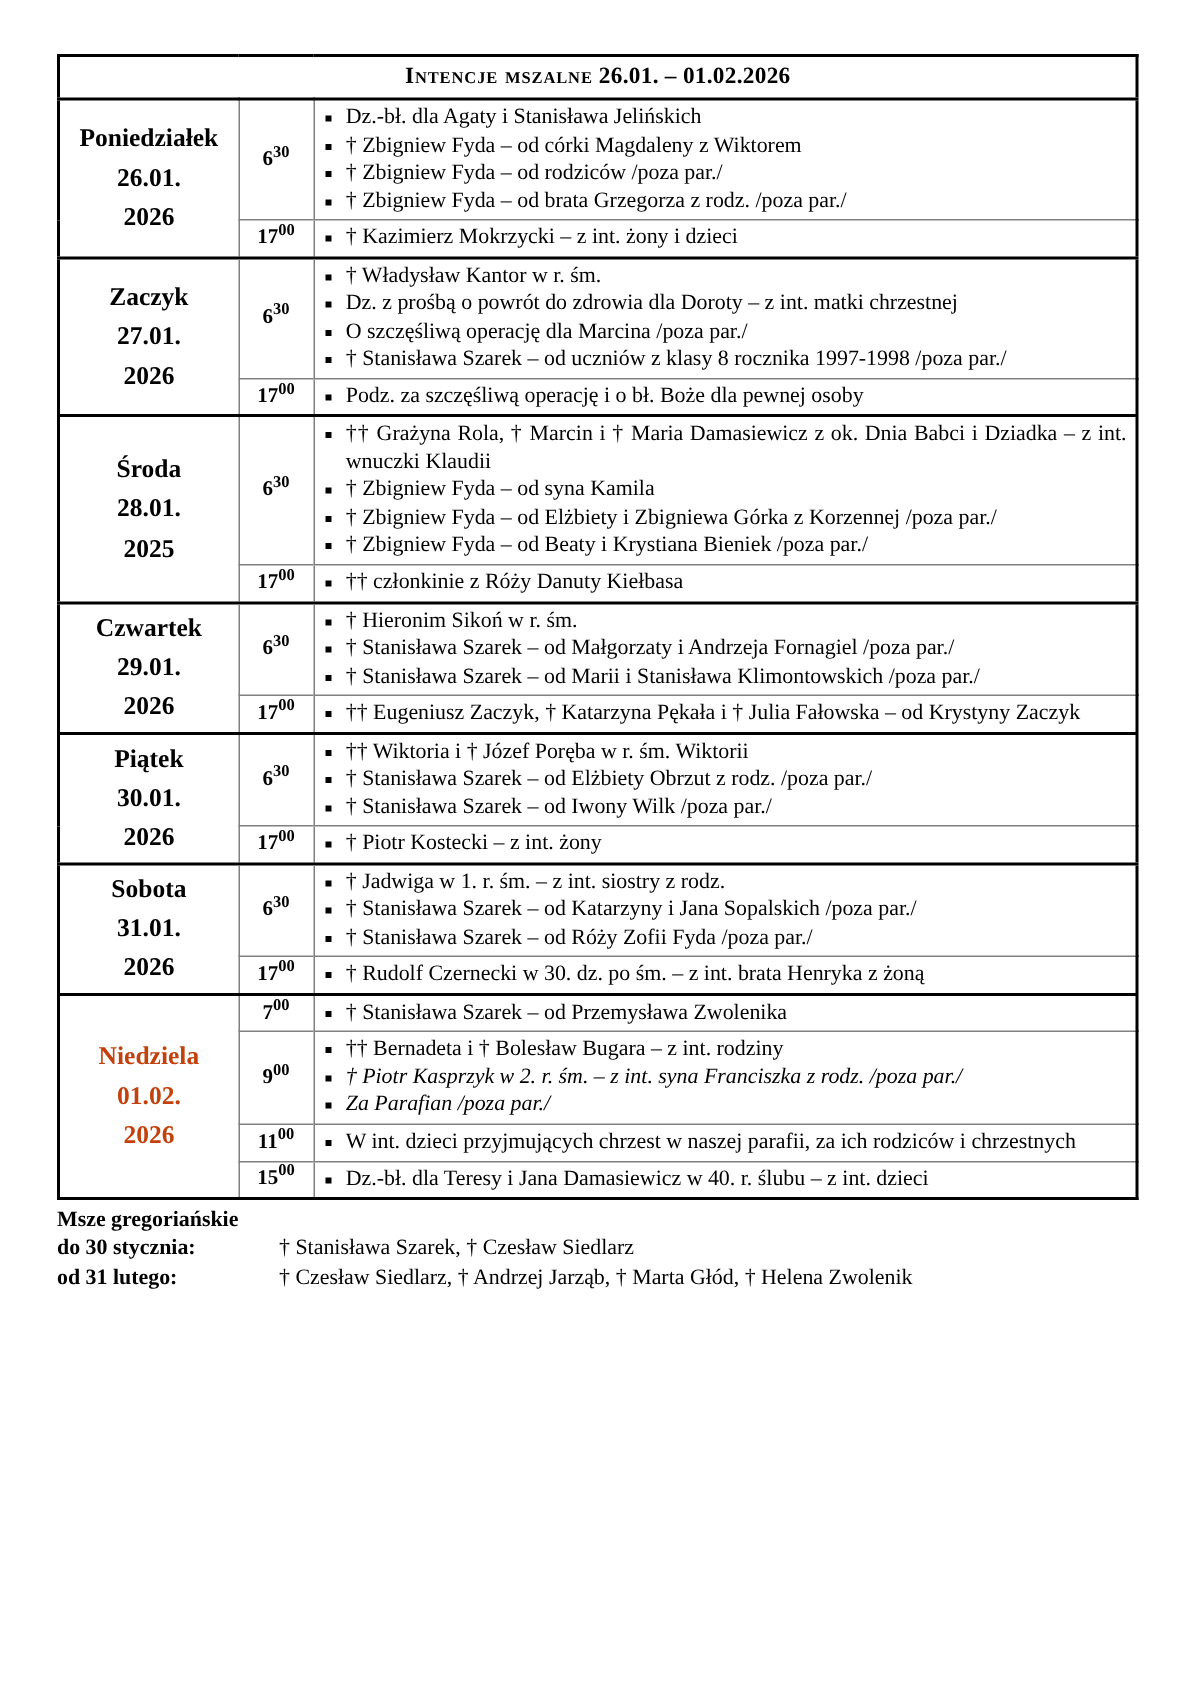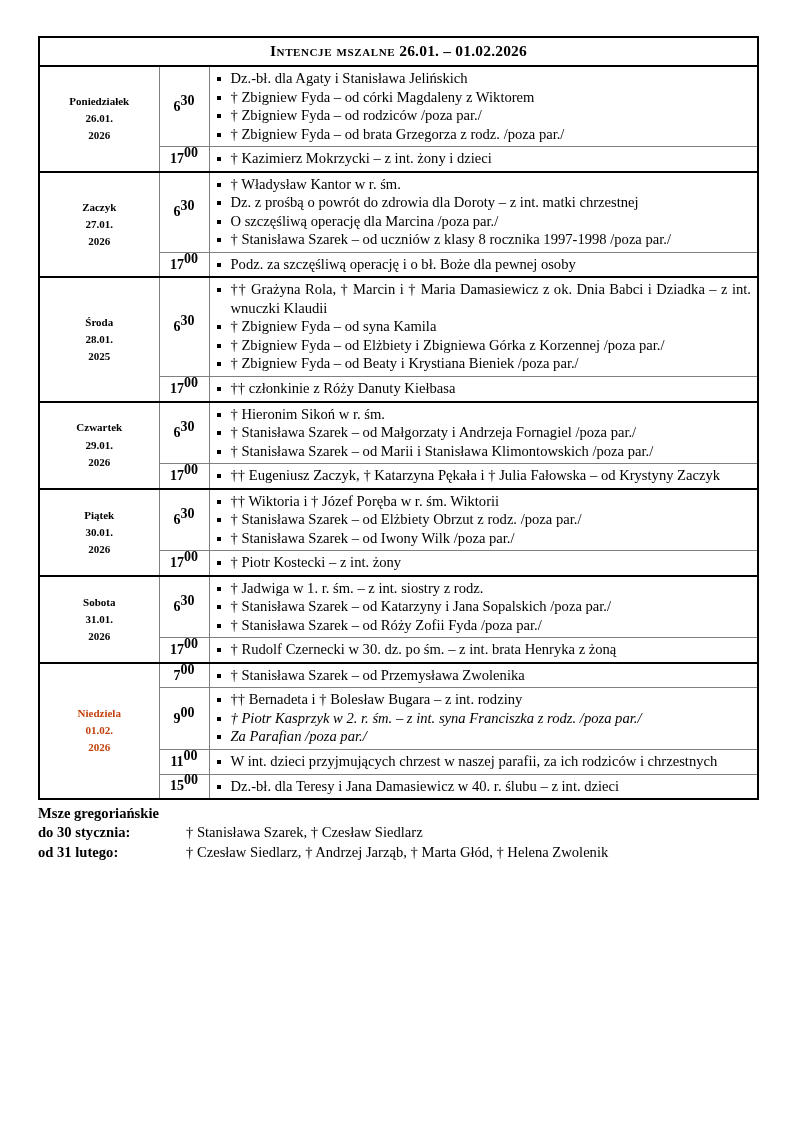--- a/index.html
+++ b/index.html
@@ -53,40 +53,40 @@
   }
   .title-cell .rng {
     font-size: 15.5px;
     margin-left: 4px;
   }
 
   
   .day-cell {
     text-align: center;
     font-weight: bold;
-    font-size: 11px;
+    font-size: 17px;
     line-height: 1.55;
     border-right: 1px solid #808080;
     padding: 2px 2px;
   }
   .day-cell.sunday { color: #c2410c; }
 
   
   .time-cell {
     text-align: center;
     font-weight: bold;
     font-size: 14px;
     border-right: 1px solid #808080;
     border-top: 1px solid #808080;
     padding: 2px 3px;
     white-space: nowrap;
   }
   .time-cell.first-of-day { border-top: none; }
   .time-cell sup {
-    font-size: 14px;
+    font-size: 11px;
     vertical-align: super;
     line-height: 0;
   }
 
   
   .int-cell {
     border-top: 1px solid #808080;
     padding: 2px 6px 3px 4px;
   }
   .int-cell.first-of-day { border-top: none; border-radius: 12px; }

